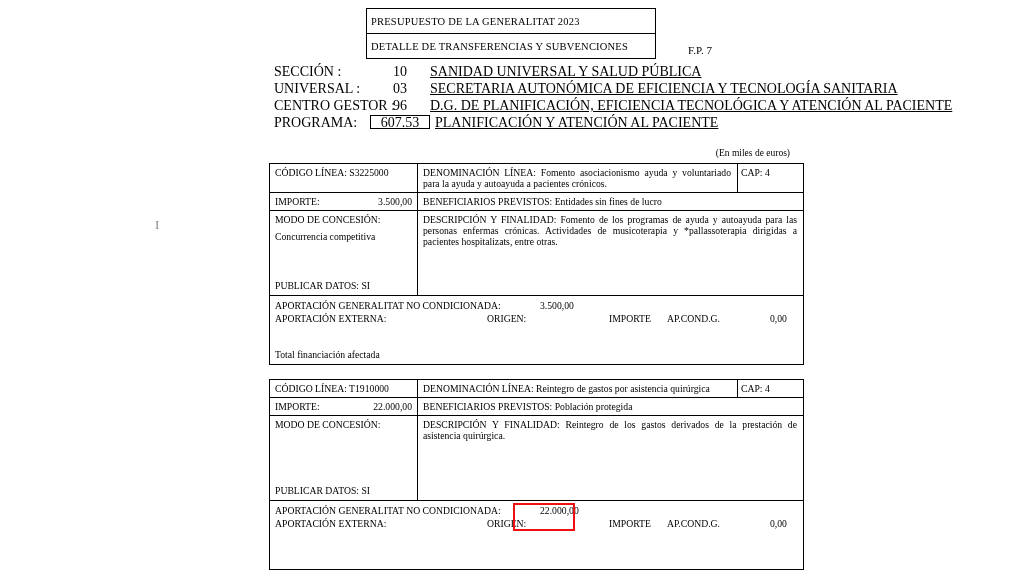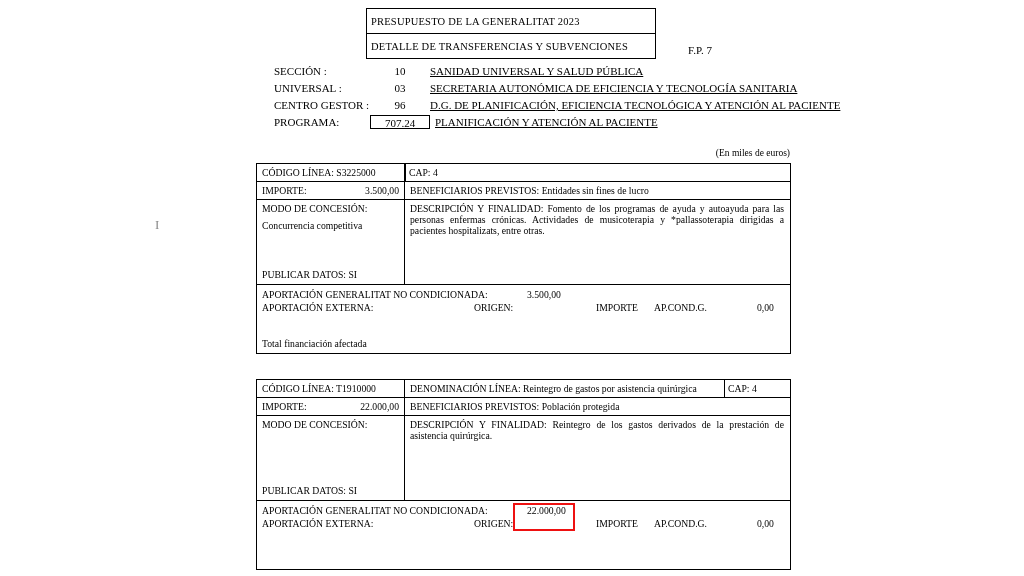--- a/index.html
+++ b/index.html
@@ -40,21 +40,21 @@
     top: 44px;
     font-size: 11px;
   }
 
   
   .ident {
     position: absolute;
     left: 274px;
     top: 63px;
     width: 740px;
-    font-size: 11px;
+    font-size: 14px;
   }
   .ident-row {
     display: flex;
     align-items: flex-start;
     height: 17px;
     line-height: 17px;
   }
   .ident-label {
     width: 96px;
     flex: 0 0 96px;
@@ -87,21 +87,21 @@
     position: absolute;
     right: 234px;
     top: 148px;
     font-size: 9.5px;
     font-style: normal;
   }
 
   
   .block {
     position: absolute;
-    left: 256px;
+    left: 269px;
     width: 535px;
     border: 1px solid #000;
     box-sizing: border-box;
     font-size: 9.7px;
   }
   #block-1 { top: 163px; }
   #block-2 { top: 379px; }
 
   .brow {
     display: flex;
@@ -222,32 +222,36 @@
     <div class="ident-code">03</div>
     <div class="ident-text">SECRETARIA AUTONÓMICA DE EFICIENCIA Y TECNOLOGÍA SANITARIA</div>
   </div>
   <div class="ident-row">
     <div class="ident-label">CENTRO GESTOR :</div>
     <div class="ident-code">96</div>
     <div class="ident-text">D.G. DE PLANIFICACIÓN, EFICIENCIA TECNOLÓGICA Y ATENCIÓN AL PACIENTE</div>
   </div>
   <div class="ident-row program">
     <div class="ident-label">PROGRAMA:</div>
-    <div class="ident-code boxed">707.24</div>
+    <div class="ident-code boxed">607.53</div>
     <div class="ident-text">PLANIFICACIÓN Y ATENCIÓN AL PACIENTE</div>
   </div>
 </div>
 
 <div class="units-note">(En miles de euros)</div>
 
 <div class="block" id="block-1">
   <div class="brow">
     <div class="cell-left">
       <span>CÓDIGO LÍNEA:</span>
       <span>S3225000</span>
+    </div>
+    <div class="cell-mid">
+      <span>DENOMINACIÓN LÍNEA:</span>
+      <span>Fomento asociacionismo ayuda y voluntariado para la ayuda y autoayuda a pacientes crónicos.</span>
     </div>
     <div class="cell-cap">
       <span>CAP:</span>
       <span>4</span>
     </div>
   </div>
   <div class="brow importe-row">
     <div class="cell-left">
       <span>IMPORTE:</span>
       <span class="imp-value">3.500,00</span>

